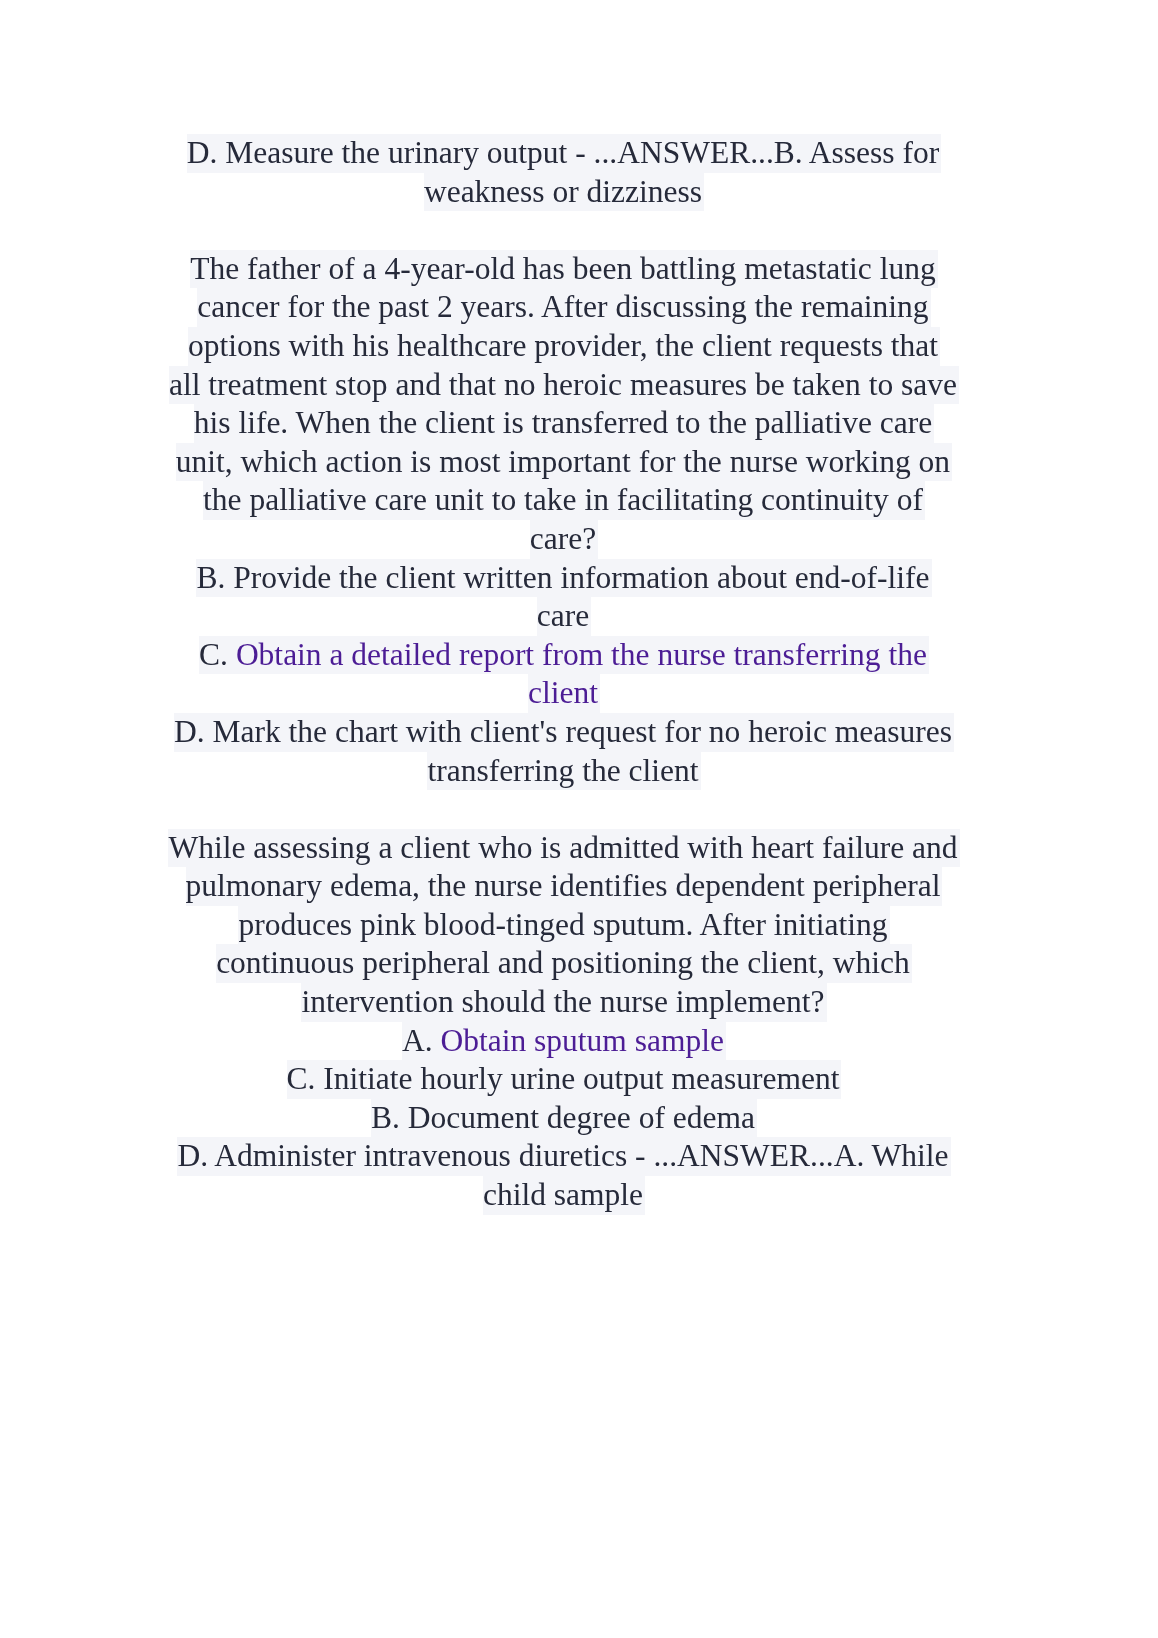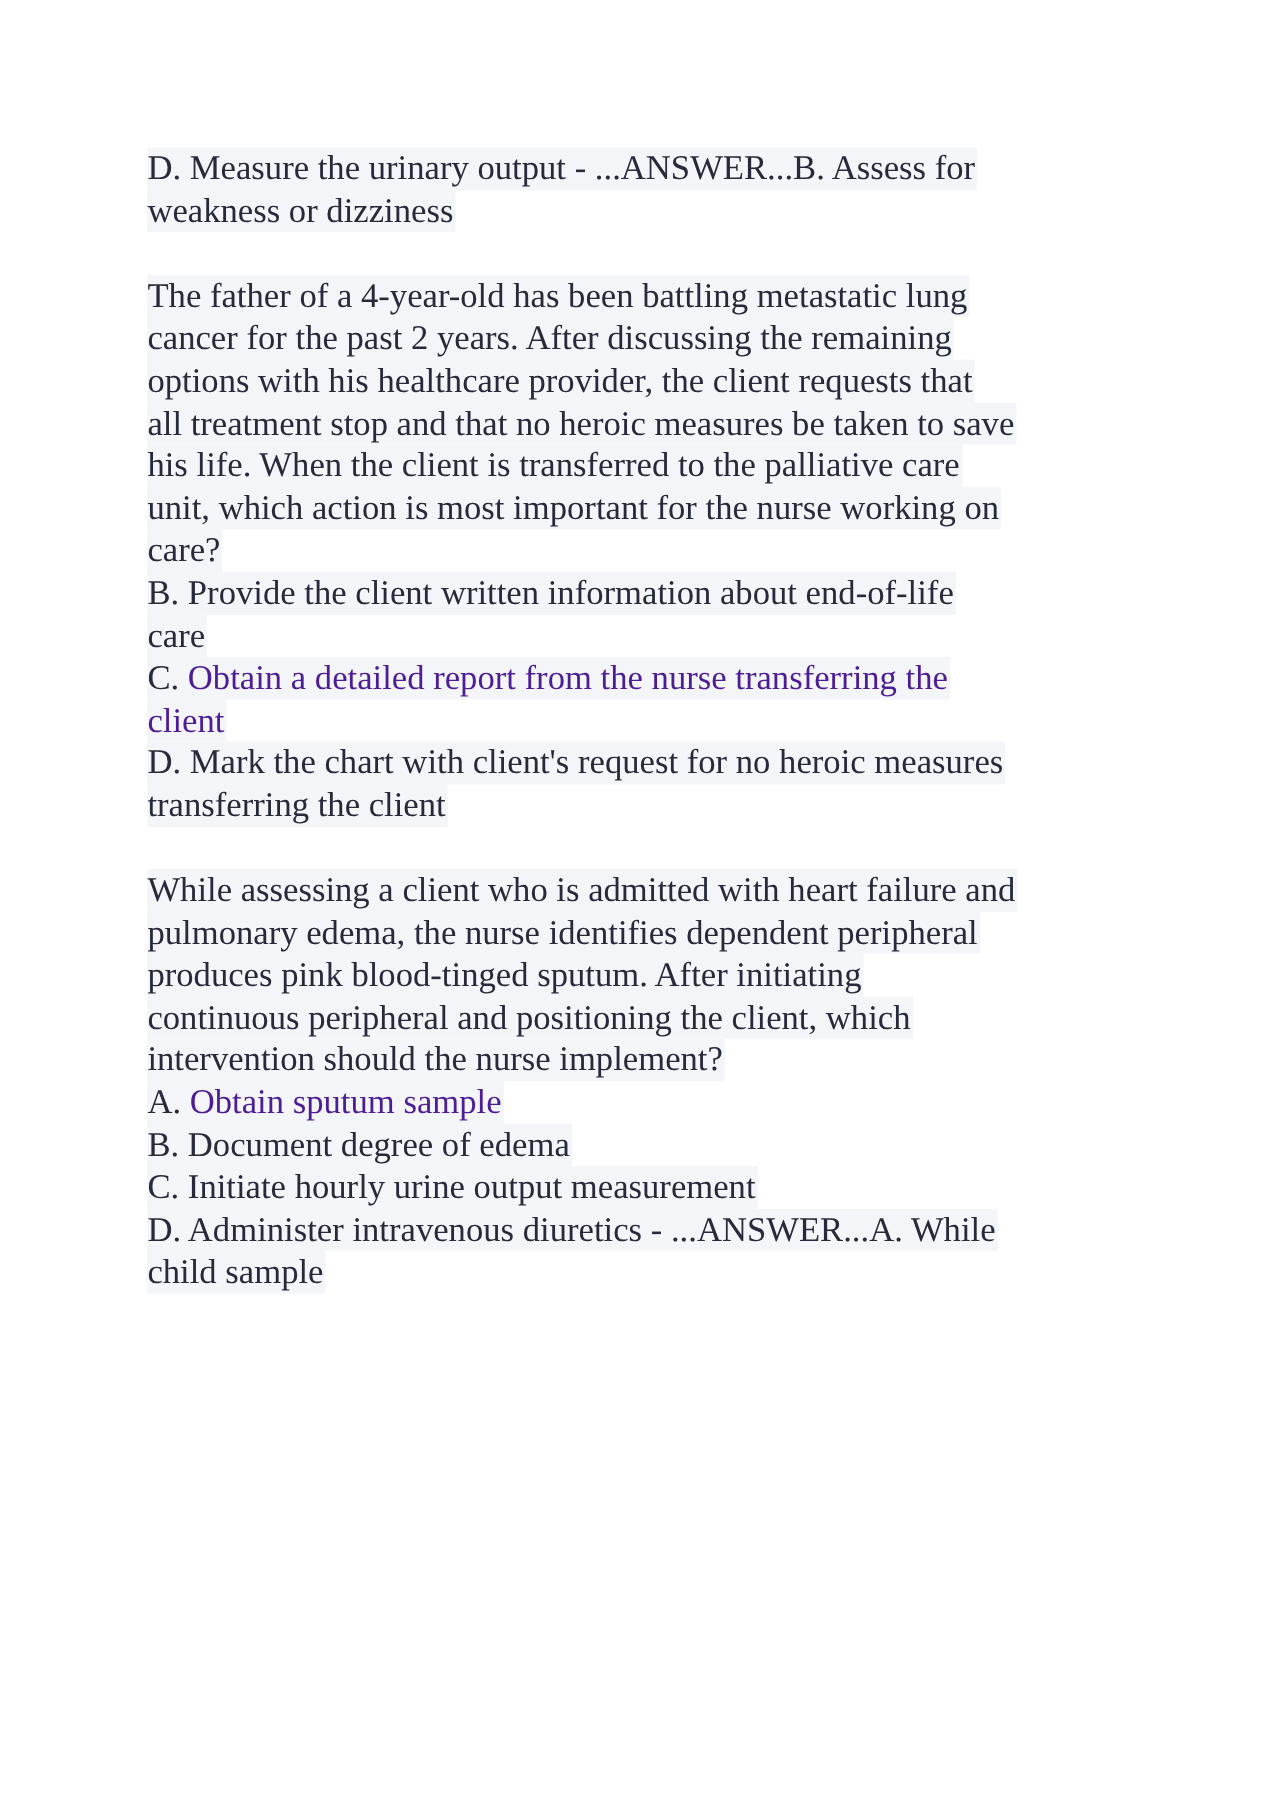--- a/index.html
+++ b/index.html
@@ -18,20 +18,21 @@
       left: 134px;
       top: 134px;
       width: 860px;
       font-family: "Liberation Serif", "DejaVu Serif", serif;
       font-size: 31.5px;
       line-height: 38.6px;
       color: #262a3a;
     }
     .block {
       margin: 0 0 38.6px 0;
+      text-align: center;
     }
     .line {
       display: block;
       white-space: nowrap;
     }
     .line > .hl {
       background: #f4f5f9;
       display: inline-block;
       padding-right: 2px;
     }
@@ -47,33 +48,34 @@
       <span class="line"><span class="hl"><span>D. Measure the urinary output - ...ANSWER...B. Assess for</span></span></span>
       <span class="line"><span class="hl"><span>weakness or dizziness</span></span></span>
     </div>
   <div class="block">
       <span class="line"><span class="hl"><span>The father of a 4-year-old has been battling metastatic lung</span></span></span>
       <span class="line"><span class="hl"><span>cancer for the past 2 years. After discussing the remaining</span></span></span>
       <span class="line"><span class="hl"><span>options with his healthcare provider, the client requests that</span></span></span>
       <span class="line"><span class="hl"><span>all treatment stop and that no heroic measures be taken to save</span></span></span>
       <span class="line"><span class="hl"><span>his life. When the client is transferred to the palliative care</span></span></span>
       <span class="line"><span class="hl"><span>unit, which action is most important for the nurse working on</span></span></span>
+      <span class="line"><span class="hl"><span>the palliative care unit to take in facilitating continuity of</span></span></span>
       <span class="line"><span class="hl"><span>care?</span></span></span>
       <span class="line"><span class="hl"><span>B. Provide the client written information about end-of-life</span></span></span>
       <span class="line"><span class="hl"><span>care</span></span></span>
       <span class="line"><span class="hl"><span>C. </span><span class="ans">Obtain a detailed report from the nurse transferring the</span></span></span>
       <span class="line"><span class="hl"><span class="ans">client</span></span></span>
       <span class="line"><span class="hl"><span>D. Mark the chart with client's request for no heroic measures</span></span></span>
       <span class="line"><span class="hl"><span>transferring the client</span></span></span>
     </div>
   <div class="block">
       <span class="line"><span class="hl"><span>While assessing a client who is admitted with heart failure and</span></span></span>
       <span class="line"><span class="hl"><span>pulmonary edema, the nurse identifies dependent peripheral</span></span></span>
       <span class="line"><span class="hl"><span>produces pink blood-tinged sputum. After initiating</span></span></span>
       <span class="line"><span class="hl"><span>continuous peripheral and positioning the client, which</span></span></span>
       <span class="line"><span class="hl"><span>intervention should the nurse implement?</span></span></span>
       <span class="line"><span class="hl"><span>A. </span><span class="ans">Obtain sputum sample</span></span></span>
+      <span class="line"><span class="hl"><span>C. Initiate hourly urine output measurement</span></span></span>
       <span class="line"><span class="hl"><span>B. Document degree of edema</span></span></span>
-      <span class="line"><span class="hl"><span>C. Initiate hourly urine output measurement</span></span></span>
       <span class="line"><span class="hl"><span>D. Administer intravenous diuretics - ...ANSWER...A. While</span></span></span>
       <span class="line"><span class="hl"><span>child sample</span></span></span>
     </div>
 </div>
 
 </body></html>

